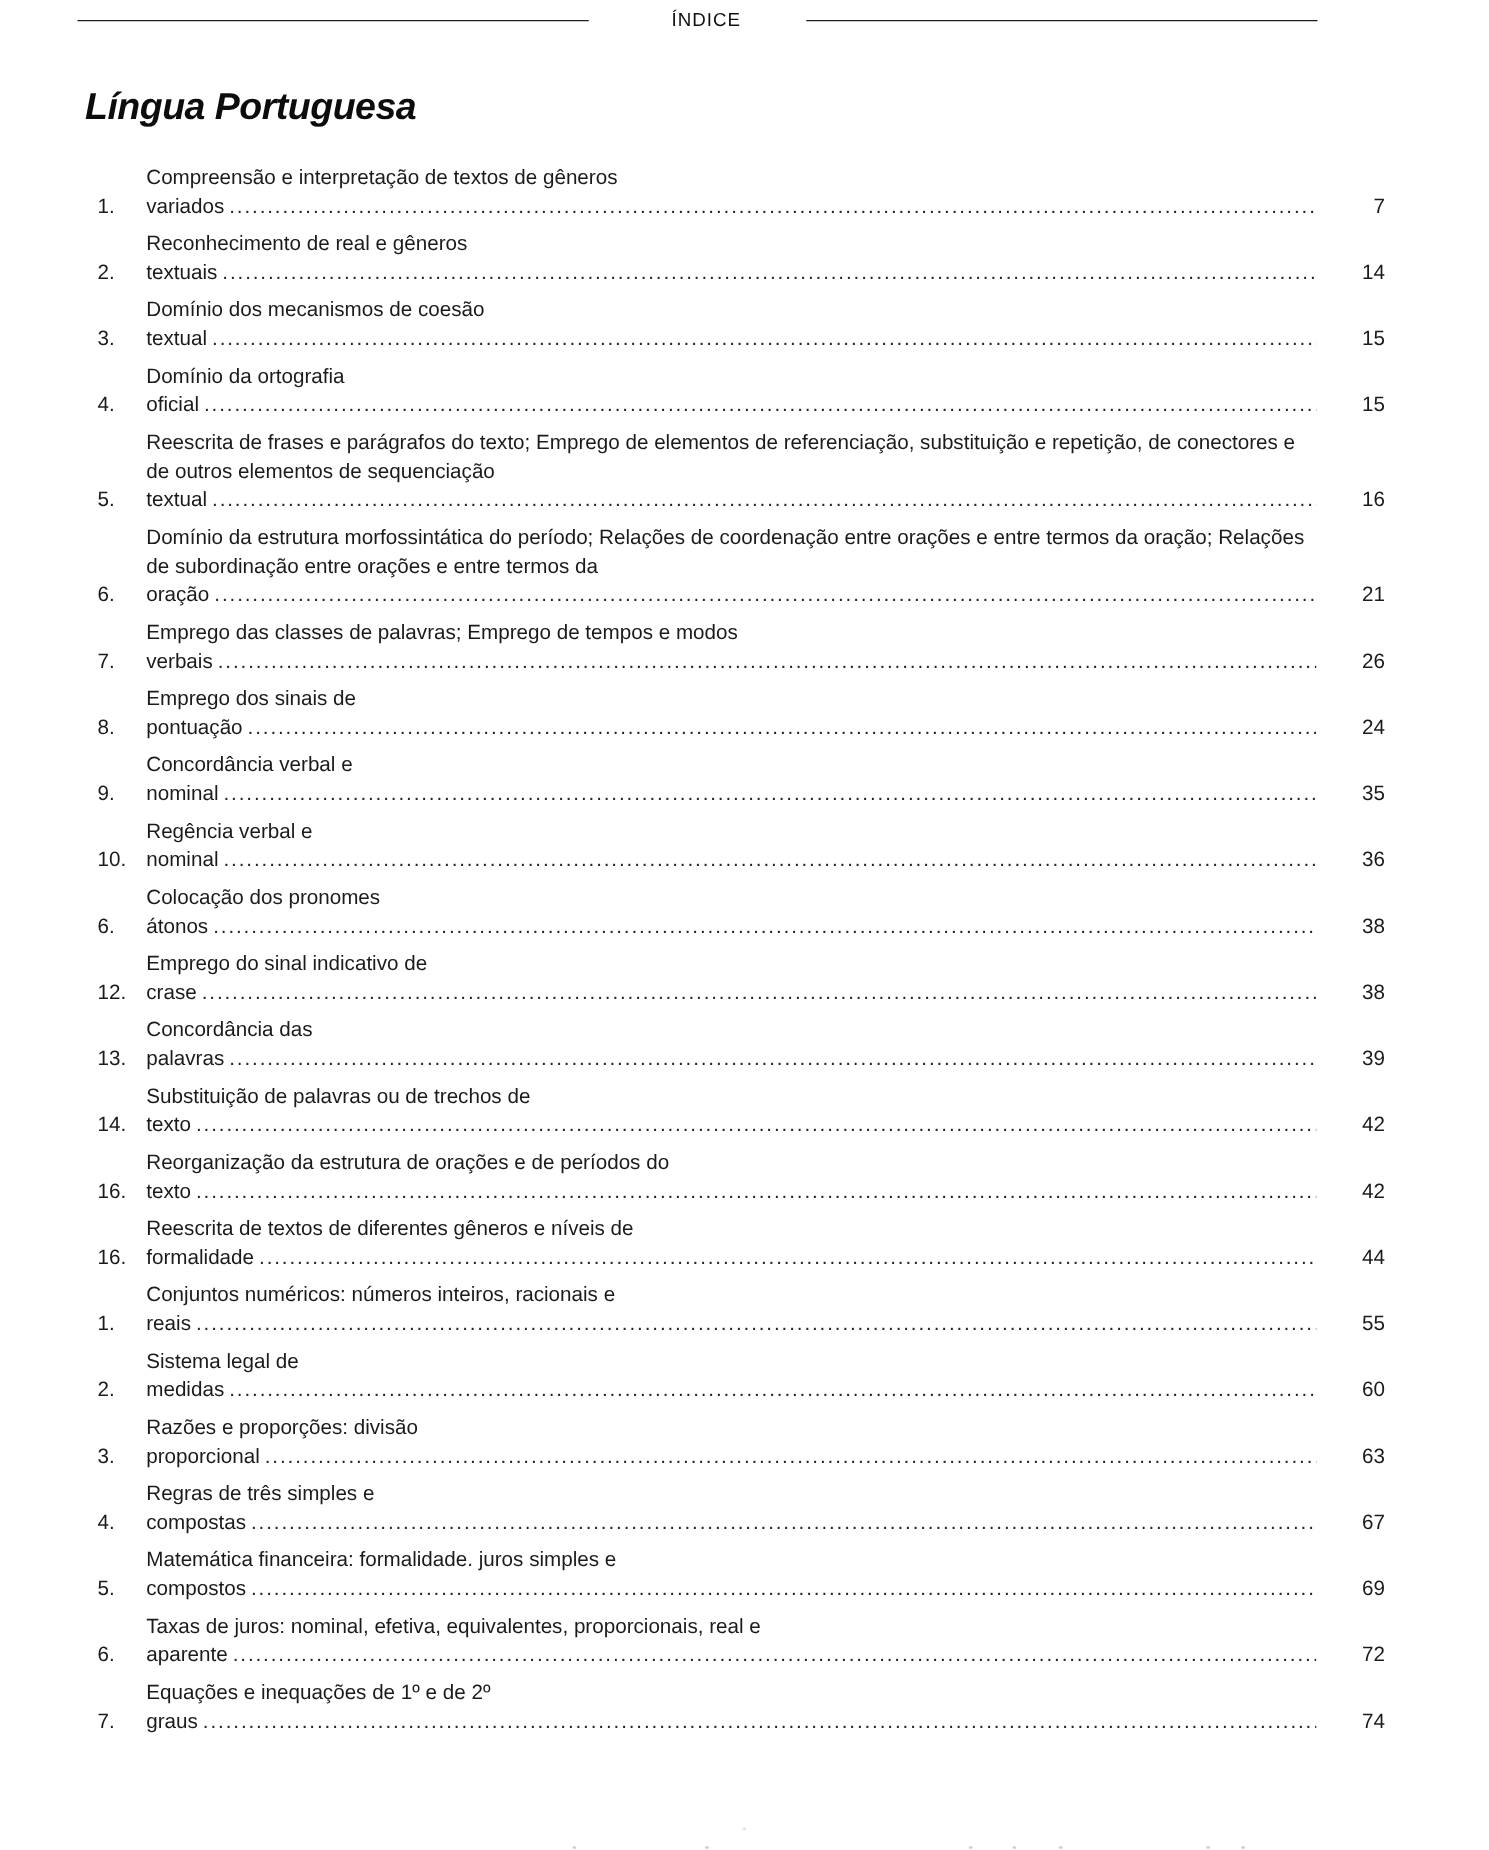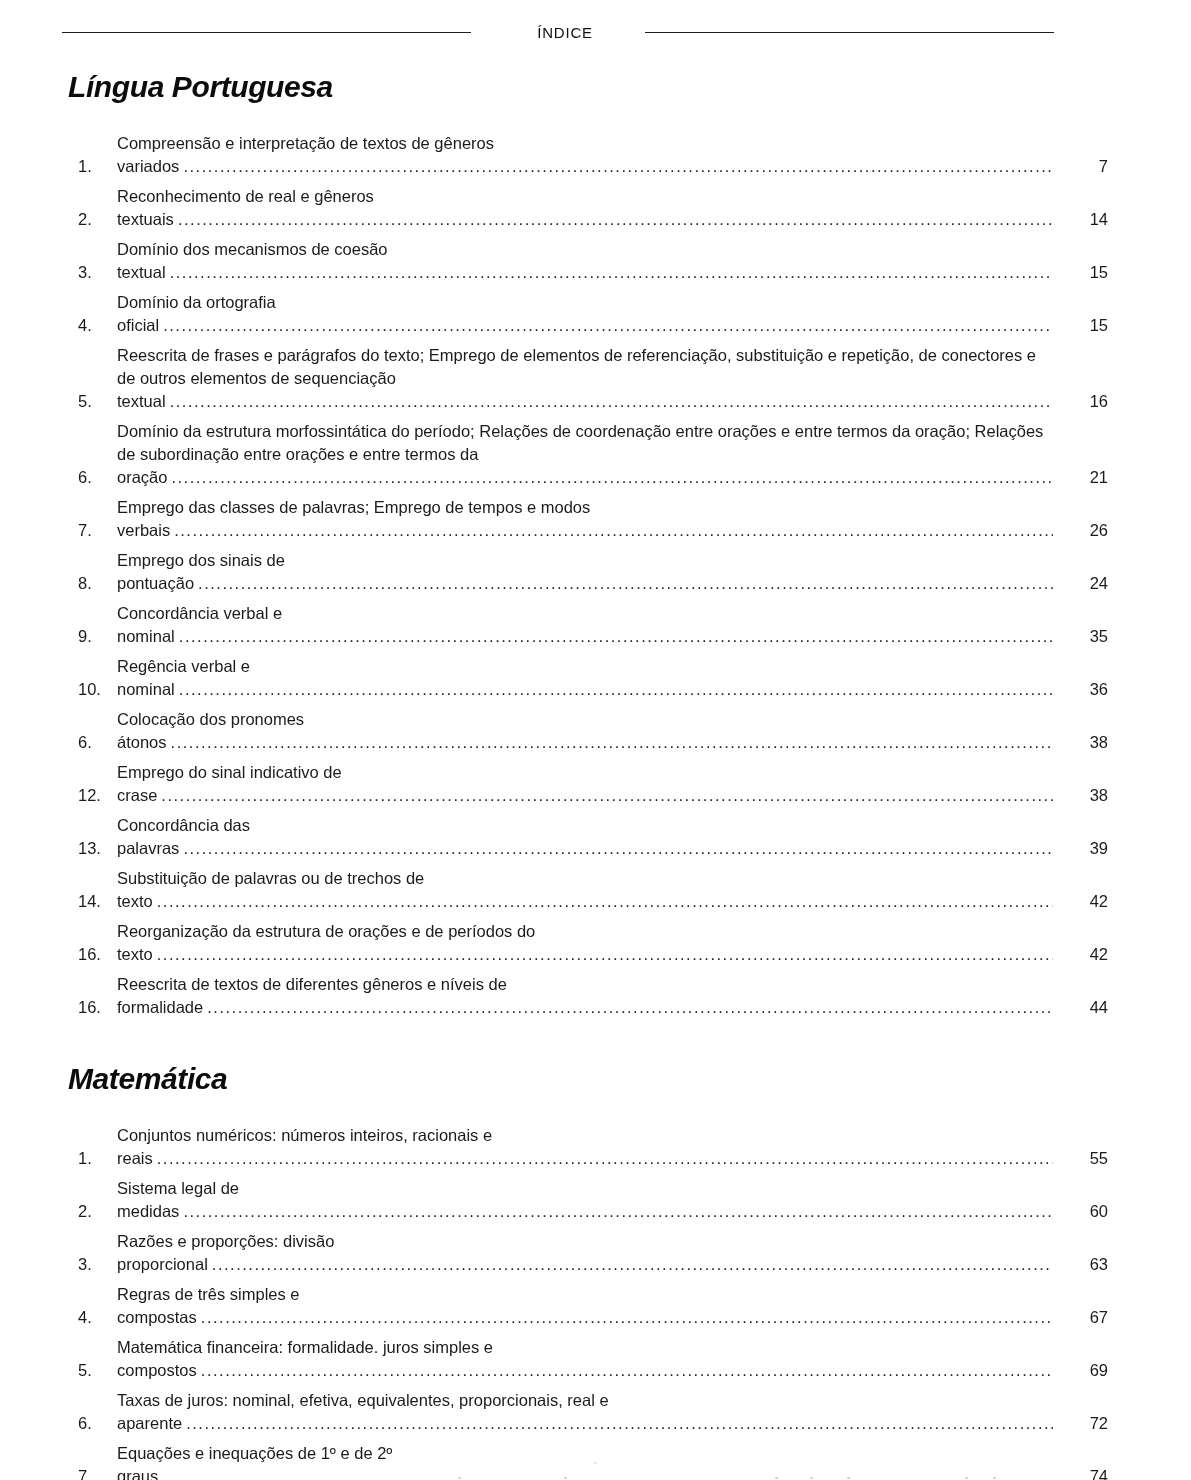--- a/index.html
+++ b/index.html
@@ -8,36 +8,36 @@
     position: relative; overflow: hidden;
     font-family: "Liberation Sans", sans-serif;
     color: #1b1b1b;
     -webkit-font-smoothing: antialiased;
   }
   .page { padding: 4px 83px 0 66px; }
 
   
   .index-header {
     display: flex; align-items: center;
-    margin-top: 20px; margin-right: 54px; margin-left: -4px;
+    margin-top: 4px; margin-right: 54px; margin-left: -4px;
   }
   .index-header .rule { flex: 1; border-top: 1.6px solid #1f1f1f; height: 0; }
   .index-header .hdr-title {
     margin: 0 52px 0 66px;
     font-size: 15px; letter-spacing: 0.8px; color: #101010;
     white-space: nowrap;
   }
 
   
   .section-title {
     font-size: 30px; font-style: italic; font-weight: bold;
     letter-spacing: -0.4px; color: #0c0c0c;
     margin: 42px 0 27px 2px; line-height: 36px;
   }
-  .toc-section:first-of-type .section-title { margin-top: 28px; }
+  .toc-section:first-of-type .section-title { margin-top: 43px; }
 
   
   .toc-list { list-style: none; margin: 0; padding: 0 0 0 12px; }
   .toc-row {
     display: flex; align-items: flex-end;
     font-size: 16.5px; line-height: 23px;
     margin-bottom: 7px;
   }
   .num { flex: 0 0 39px; }
   .entry { flex: 1 1 auto; overflow: hidden; }
@@ -157,21 +157,20 @@
 
   <li class="toc-row">
     <span class="num">16.</span>
     <span class="entry">Reescrita de textos de diferentes gêneros e níveis de formalidade</span>
     <span class="page-num">44</span>
   </li>
 </ol>
   </section>
 
   <section class="toc-section">
-    <h2 class="section-title">Matemática</h2>
     <ol class="toc-list">
   <li class="toc-row">
     <span class="num">1.</span>
     <span class="entry">Conjuntos numéricos: números inteiros, racionais e reais</span>
     <span class="page-num">55</span>
   </li>
 
   <li class="toc-row">
     <span class="num">2.</span>
     <span class="entry">Sistema legal de medidas</span>

